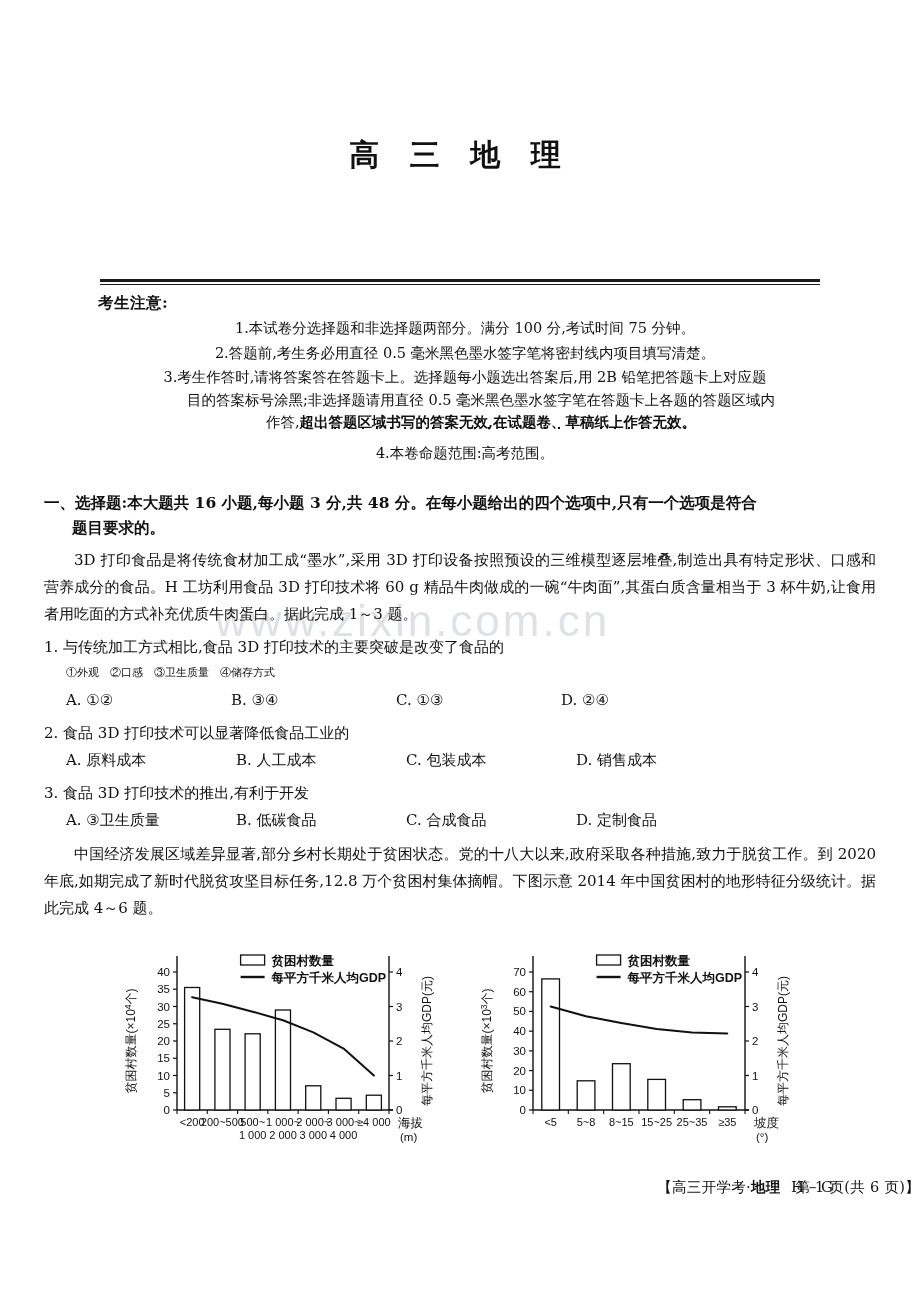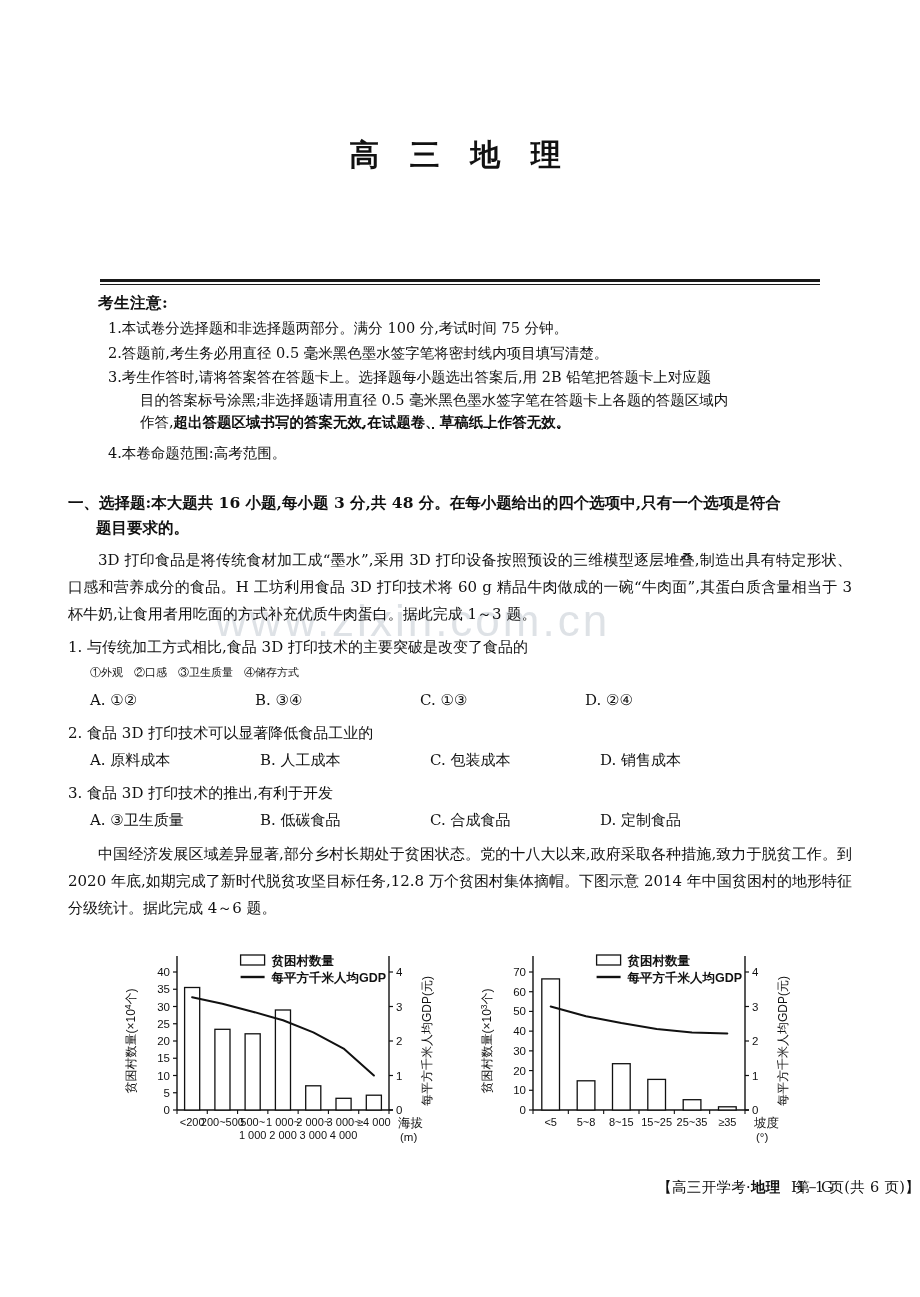--- a/index.html
+++ b/index.html
@@ -51,34 +51,35 @@
   .notice { padding:0 98px; margin-top:8px; }
   .notice-head { font-weight:700; font-size:15.5px; letter-spacing:.5px; }
   .notice-list { margin:3px 0 0 0; padding:0; list-style:none; }
   .notice-list li {
     font-size:14.5px;
     line-height:22.5px;
     padding-left:26px;
     text-indent:-16px;
     margin-top:2px;
     white-space:nowrap;
+    text-align:center;
   }
   .notice-list li .cont { display:block; text-indent:0; padding-left:16px; white-space:nowrap; }
   .em-bold { font-weight:700; }
   .dotted-under {
     border-bottom:none;
     background-image:radial-gradient(circle, #111 1.1px, transparent 1.3px);
     background-size:14px 14px;
     background-position:bottom left;
     background-repeat:repeat-x;
     padding-bottom:5px;
   }
 
   
-  .sec { padding:0 68px; }
+  .sec { padding:0 44px; }
   .sec-head {
     margin-top:26px;
     font-size:15.5px;
     font-weight:700;
     line-height:25px;
   }
   .sec-head .l2 { display:block; padding-left:28px;font-family:Liberation Serif, serif; }
 
   .para {
     font-size:15px;

